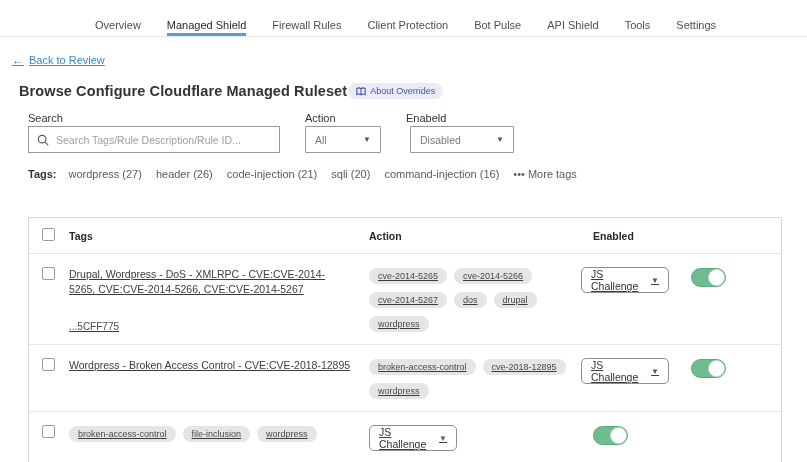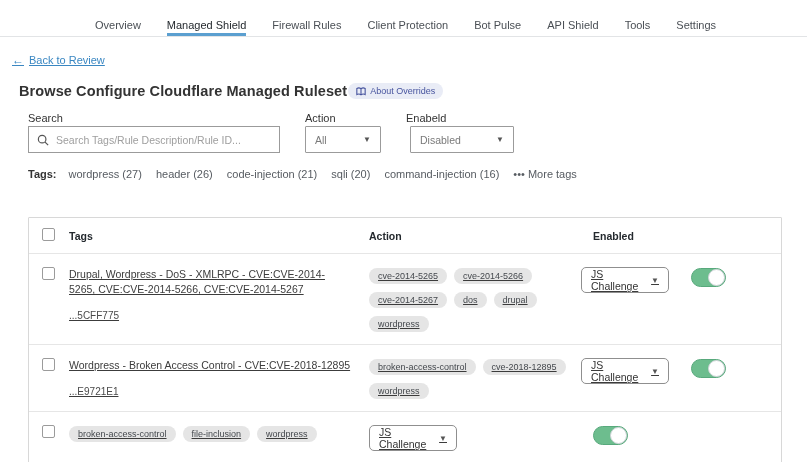--- a/index.html
+++ b/index.html
@@ -80,21 +80,21 @@
   }
   .thead { height: 36px; align-items: center; }
   .th { font-size: 10.5px; font-weight: bold; color: #24292e; }
   .checkbox {
     width: 13px; height: 13px; border: 1px solid #9b9b9b; border-radius: 2px;
     display: inline-block; background: #fff; margin-left: 13px;
   }
   .trow { padding: 13px 0 12px 0; text-decoration: underline; }
   .cell { font-size: 10.5px; }
   .desc { color: #3c3c3c; line-height: 1.45; padding-right: 18px; }
-  .ruleid { color: #4a4a4a; margin-top: 13px; font-size: 10px; }
+  .ruleid { color: #4a4a4a; margin-top: 24px; font-size: 10px; }
   .c-tags { display: flex; flex-wrap: wrap; gap: 7px; row-gap: 8px; padding-right: 14px; margin-top: 1px; }
   .pill {
     background: #e5e5e5; color: #44484d; font-size: 9px;
     padding: 3px 9px; border-radius: 9px; white-space: nowrap;
   }
   .select.sm { width: 88px; height: 26px; color: #333; border-color: #8f8f8f; border-radius: 5px; }
   .toggle {
     width: 35px; height: 19px; border-radius: 10px; background: #6dbd8e;
     border: 1px solid #58a97c; position: relative; margin-left: 12px; margin-top: 1px;
   }
@@ -206,21 +206,20 @@
       <div class="toggle">
             <span class="knob"></span>
           </div>
     </div>
   </div>
 
   <div class="trow">
     <div class="cell"><span class="checkbox"></span></div>
     <div class="cell">
       <div class="desc">Wordpress - Broken Access Control - CVE:CVE-2018-12895</div>
-      <div class="ruleid">...E9721E1</div>
     </div>
     <div class="cell c-tags">
           <span class="pill">broken-access-control</span>
           <span class="pill">cve-2018-12895</span>
           <span class="pill">wordpress</span>
         </div>
     <div class="cell">
       <div class="select sm">
         <span class="sel-val">JS Challenge</span>
         <span class="caret">▼</span>

